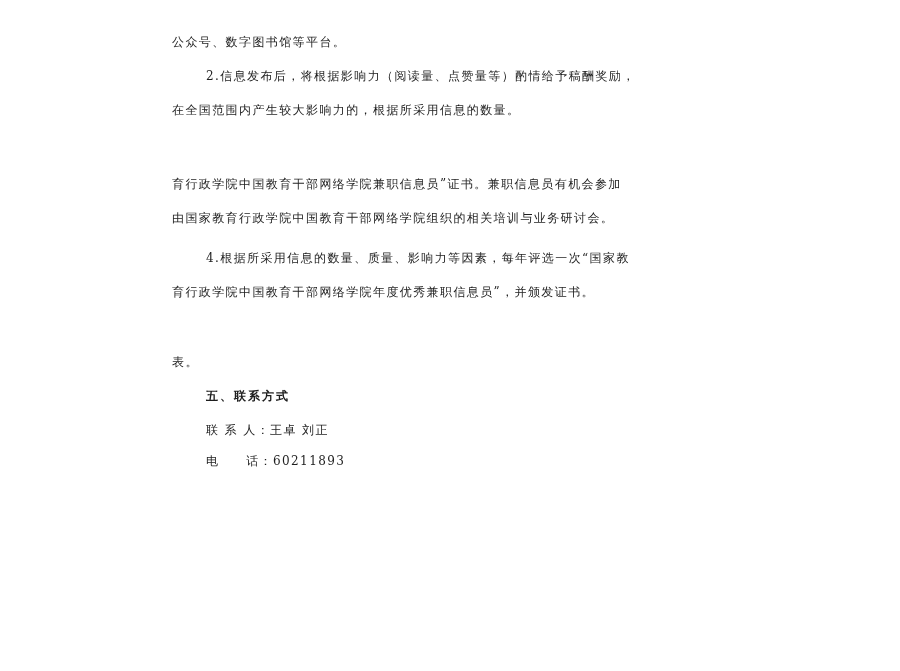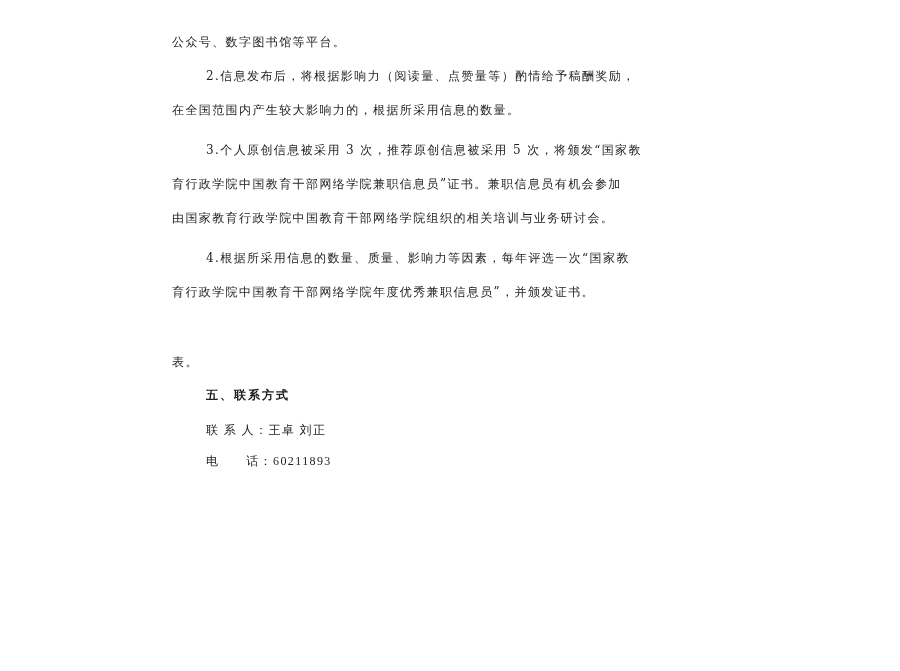--- a/index.html
+++ b/index.html
@@ -1,31 +1,30 @@
 <!DOCTYPE html>
 <html><head>
 <meta charset="utf-8">
 <style>
   html, body { margin:0; padding:0; }
   body { width:900px; height:671px; background:#ffffff; position:relative; overflow:hidden;
          font-family:"DejaVu Serif","Liberation Serif",serif; color:#1e1e1e; }
   .page { position:absolute; left:0; top:0; width:900px; height:671px; background:#fff; }
   .line { position:absolute; left:136px; white-space:nowrap; font-size:12px; letter-spacing:1.4px; line-height:20px;margin-left:36px; }
   .indent { left:170px; }
-  .heading { font-weight:bold; letter-spacing:2px; font-family:Liberation Mono, monospace; }
-  .contact { left:170px;font-family:Liberation Serif, serif; }
+  .heading { font-weight:bold; letter-spacing:2px; font-family:Liberation Serif, serif; }
+  .contact { left:170px; }
 </style>
 </head>
 <body>
 
 <div class="page">
   <div class="line" style="top:32px">公众号、数字图书馆等平台。</div>
   <div class="line indent" style="top:66px">2.信息发布后，将根据影响力（阅读量、点赞量等）酌情给予稿酬奖励，</div>
   <div class="line" style="top:100px">在全国范围内产生较大影响力的，根据所采用信息的数量。</div>
-  <div class="line indent" style="top:140px">3.个人原创信息被采用 3 次，推荐原创信息被采用 5 次，将颁发“国家教</div>
   <div class="line" style="top:208px">由国家教育行政学院中国教育干部网络学院组织的相关培训与业务研讨会。</div>
   <div class="line" style="top:174px">育行政学院中国教育干部网络学院兼职信息员”证书。兼职信息员有机会参加</div>
   <div class="line indent" style="top:248px">4.根据所采用信息的数量、质量、影响力等因素，每年评选一次“国家教</div>
   <div class="line" style="top:282px">育行政学院中国教育干部网络学院年度优秀兼职信息员”，并颁发证书。</div>
   <div class="line" style="top:352px">表。</div>
 
   <div class="line indent heading" style="top:386px">五、联系方式</div>
 
   <div class="line contact" style="top:420px">
     <span>联 系 人：</span><span>王卓 刘正</span>

